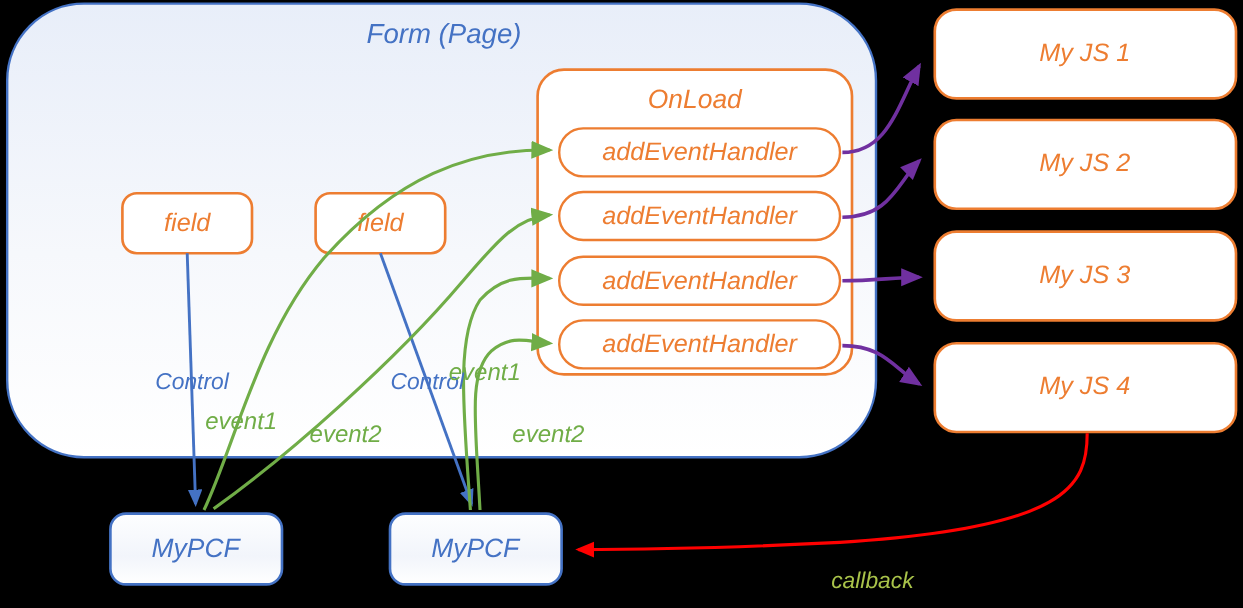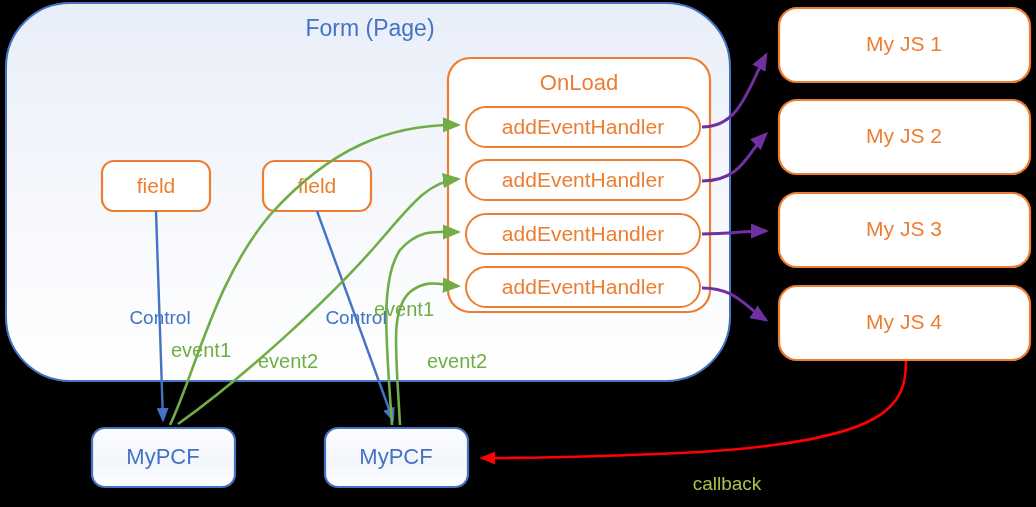--- a/index.html
+++ b/index.html
@@ -7,20 +7,21 @@
     padding: 0;
     background: #000000;
   }
   #stage {
     position: relative;
     width: 1036px;
     height: 507px;
     background: #000000;
     overflow: hidden;
     font-family: "Liberation Sans", sans-serif;
+    font-style: italic;
   }
   svg#diagram {
     position: absolute;
     left: 0;
     top: 0;
     width: 1036px;
     height: 507px;
     display: block;
   }
   .lbl {

